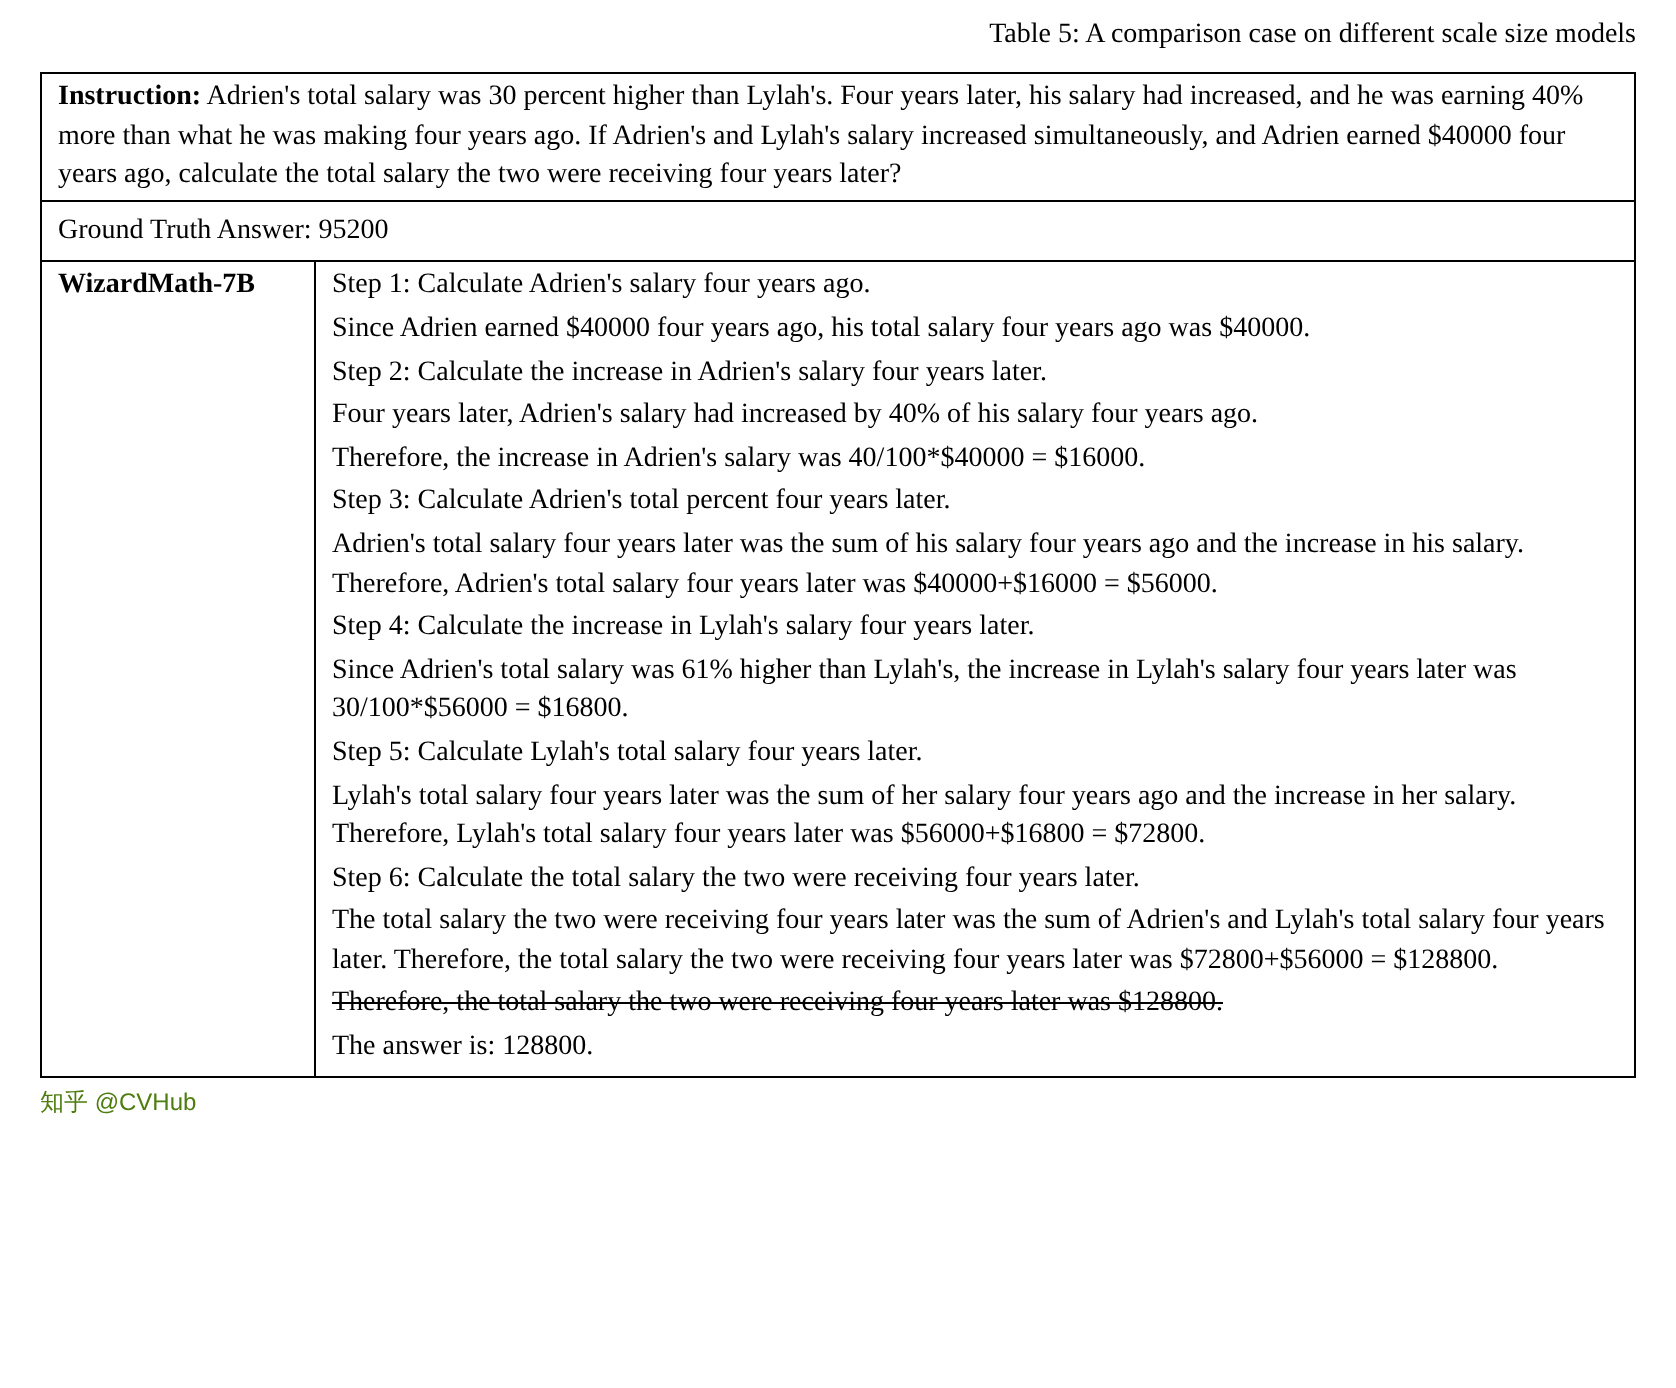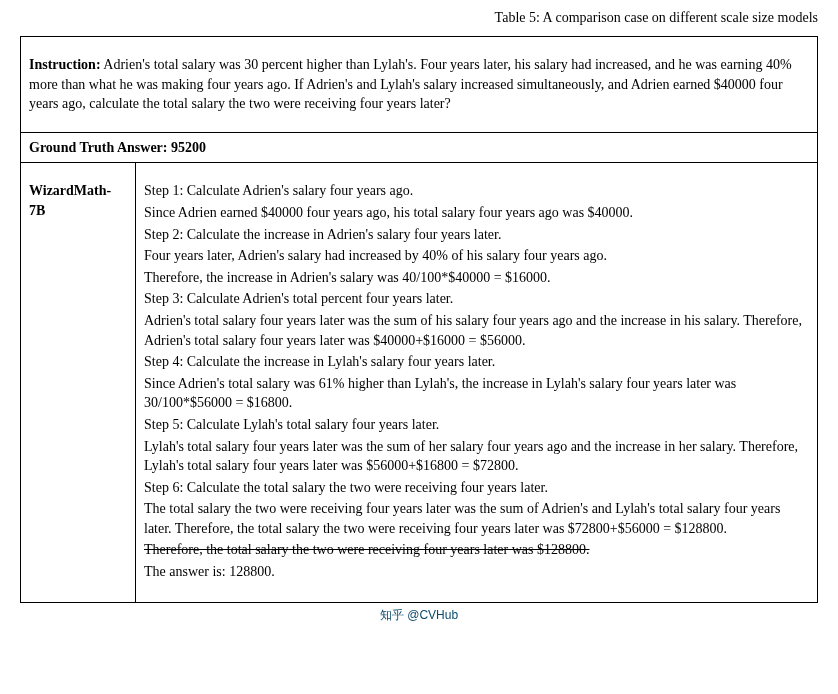--- a/index.html
+++ b/index.html
@@ -26,74 +26,74 @@
     }
 
     .main-table {
       width: 100%;
       border-collapse: collapse;
       border: 1px solid #000;
     }
 
     .main-table td, .main-table th {
       border: 1px solid #000;
-      padding: 18px 8px;
+      padding: 2px 8px;
       vertical-align: top;
       line-height: 1.4;
     }
 
     .instruction-cell {
       font-size: 14px;
       line-height: 1.5;
     }
 
     .instruction-cell .bold-label {
       font-weight: bold;
     }
 
     .ground-truth-row td {
       background: #fff;
-      font-weight: bold;
+      font-weight: normal;
       font-size: 14px;
       padding: 5px 8px;
     }
 
     .note-row td {
       font-size: 14px;
       padding: 5px 8px;
       border-top: 1px solid #000;
     }
 
     .note-row .bold-label {
       font-weight: bold;
     }
 
     .model-label-cell {
       font-weight: bold;
       font-size: 14px;
-      width: 115px;
+      width: 137px;
       vertical-align: top;
       padding: 6px 8px;
       border-right: 1px solid #000;
     }
 
     .model-content-cell {
       font-size: 14px;
       line-height: 1.5;
       padding: 6px 10px;
     }
 
     .model-content-cell p {
       margin-bottom: 2px;
     }
 
     .watermark {
-      text-align: center;
+      text-align: left;
       font-size: 12px;
-      color: #0c4a6e;
+      color: #4d7c0f;
       margin-top: 4px;
       font-family: Arial, sans-serif;
     }
   </style>
 </head>
 <body>
 
 <div class="table-caption">Table 5:  A comparison case on different scale size models</div>
 
 <table class="main-table">

